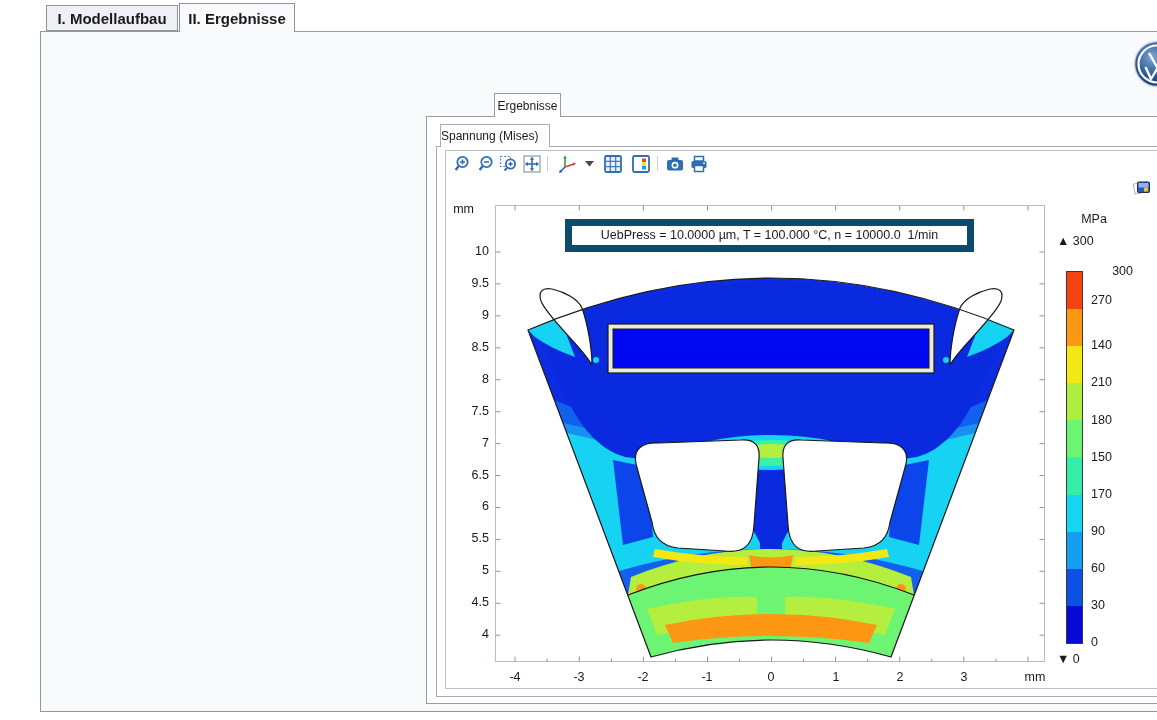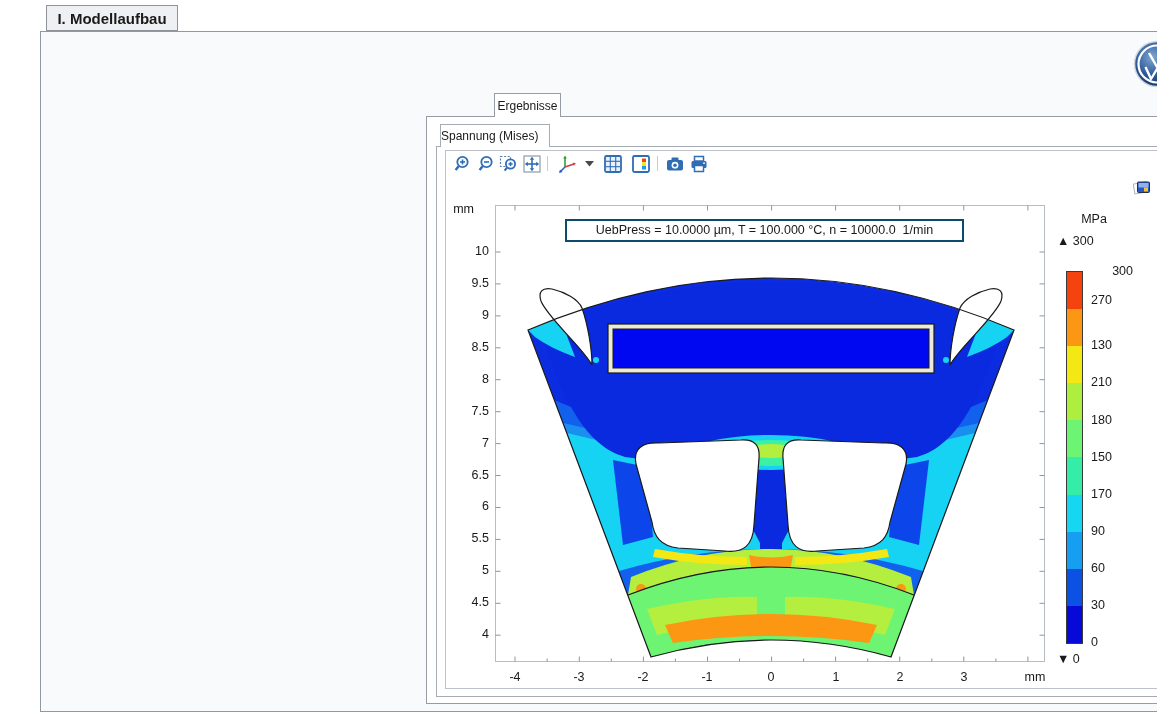--- a/index.html
+++ b/index.html
@@ -42,34 +42,37 @@
   .gfx{position:absolute;left:407px;top:150px;width:725px;height:539px;background:#fff;
     border:1px solid #bcc2c8;box-sizing:border-box;z-index:3;}
   .ico{position:absolute;width:22px;height:22px;top:153px;z-index:6;display:flex;
     align-items:center;justify-content:center;cursor:default;}
   .sep{position:absolute;top:156px;width:1px;height:15px;background:#c9cdd3;z-index:6;}
   
   .ptxt{position:absolute;font-size:12.5px;z-index:6;white-space:nowrap;}
   .ytick{position:absolute;left:411px;width:40px;text-align:right;font-size:12.5px;z-index:6;}
   .xtick{position:absolute;top:670px;width:40px;text-align:center;font-size:12.5px;z-index:6;}
   .cbl{position:absolute;left:1053px;width:42px;font-size:12.5px;z-index:6;}
-  .annbox{position:absolute;left:527px;top:219px;width:395px;height:19px;border:2px solid #0c4a6e;
+  .annbox{position:absolute;left:527px;top:219px;width:395px;height:19px;border:7px solid #0c4a6e;
     background:#fff;z-index:7;text-align:center;line-height:19px;font-size:12.5px;white-space:pre;}
   .cbar{position:absolute;left:1029px;top:272px;width:15px;height:371px;display:flex;
     flex-direction:column;outline:1px solid #3a3a3a;z-index:6;}
   .cb-seg{flex:1;}
   svg{display:block;}
 </style>
 </head>
 <body>
 
 <div id="screen">
 
   <div class="toptab inactive" style="left:8px;top:5px;width:132px;height:26px;">
     <span>I. Modellaufbau</span>
+  </div>
+  <div class="toptab active" style="left:141px;top:3px;width:116px;height:29px;">
+    <span>II. Ergebnisse</span>
   </div>
 
   <div class="mainpanel"></div>
 
   <div class="abs" style="left:1095px;top:40px;z-index:4;">
     <svg width="48" height="48" viewBox="0 0 48 48">
       <defs>
         <radialGradient id="vwg" cx="40%" cy="35%" r="75%">
           <stop offset="0%" stop-color="#7fa8d2"></stop>
           <stop offset="55%" stop-color="#2a5694"></stop>
@@ -340,21 +343,21 @@
     <div class="cb-seg" style="background: rgb(174, 238, 62);"></div>
     <div class="cb-seg" style="background: rgb(110, 244, 115);"></div>
     <div class="cb-seg" style="background: rgb(53, 237, 166);"></div>
     <div class="cb-seg" style="background: rgb(22, 215, 242);"></div>
     <div class="cb-seg" style="background: rgb(22, 158, 242);"></div>
     <div class="cb-seg" style="background: rgb(11, 82, 228);"></div>
     <div class="cb-seg" style="background: rgb(7, 9, 216);"></div>
   </div>
   <span class="cbl" style="top:264px;text-align:right;">300</span>
   <span class="cbl" style="top:293px;">270</span>
-  <span class="cbl" style="top:338px;">130</span>
+  <span class="cbl" style="top:338px;">140</span>
   <span class="cbl" style="top:375px;">210</span>
   <span class="cbl" style="top:413px;">180</span>
   <span class="cbl" style="top:450px;">150</span>
   <span class="cbl" style="top:487px;">170</span>
   <span class="cbl" style="top:524px;">90</span>
   <span class="cbl" style="top:561px;">60</span>
   <span class="cbl" style="top:598px;">30</span>
   <span class="cbl" style="top:635px;">0</span>
   <div class="ptxt" style="left:1019px;top:652px;">▼ 0</div>
 

